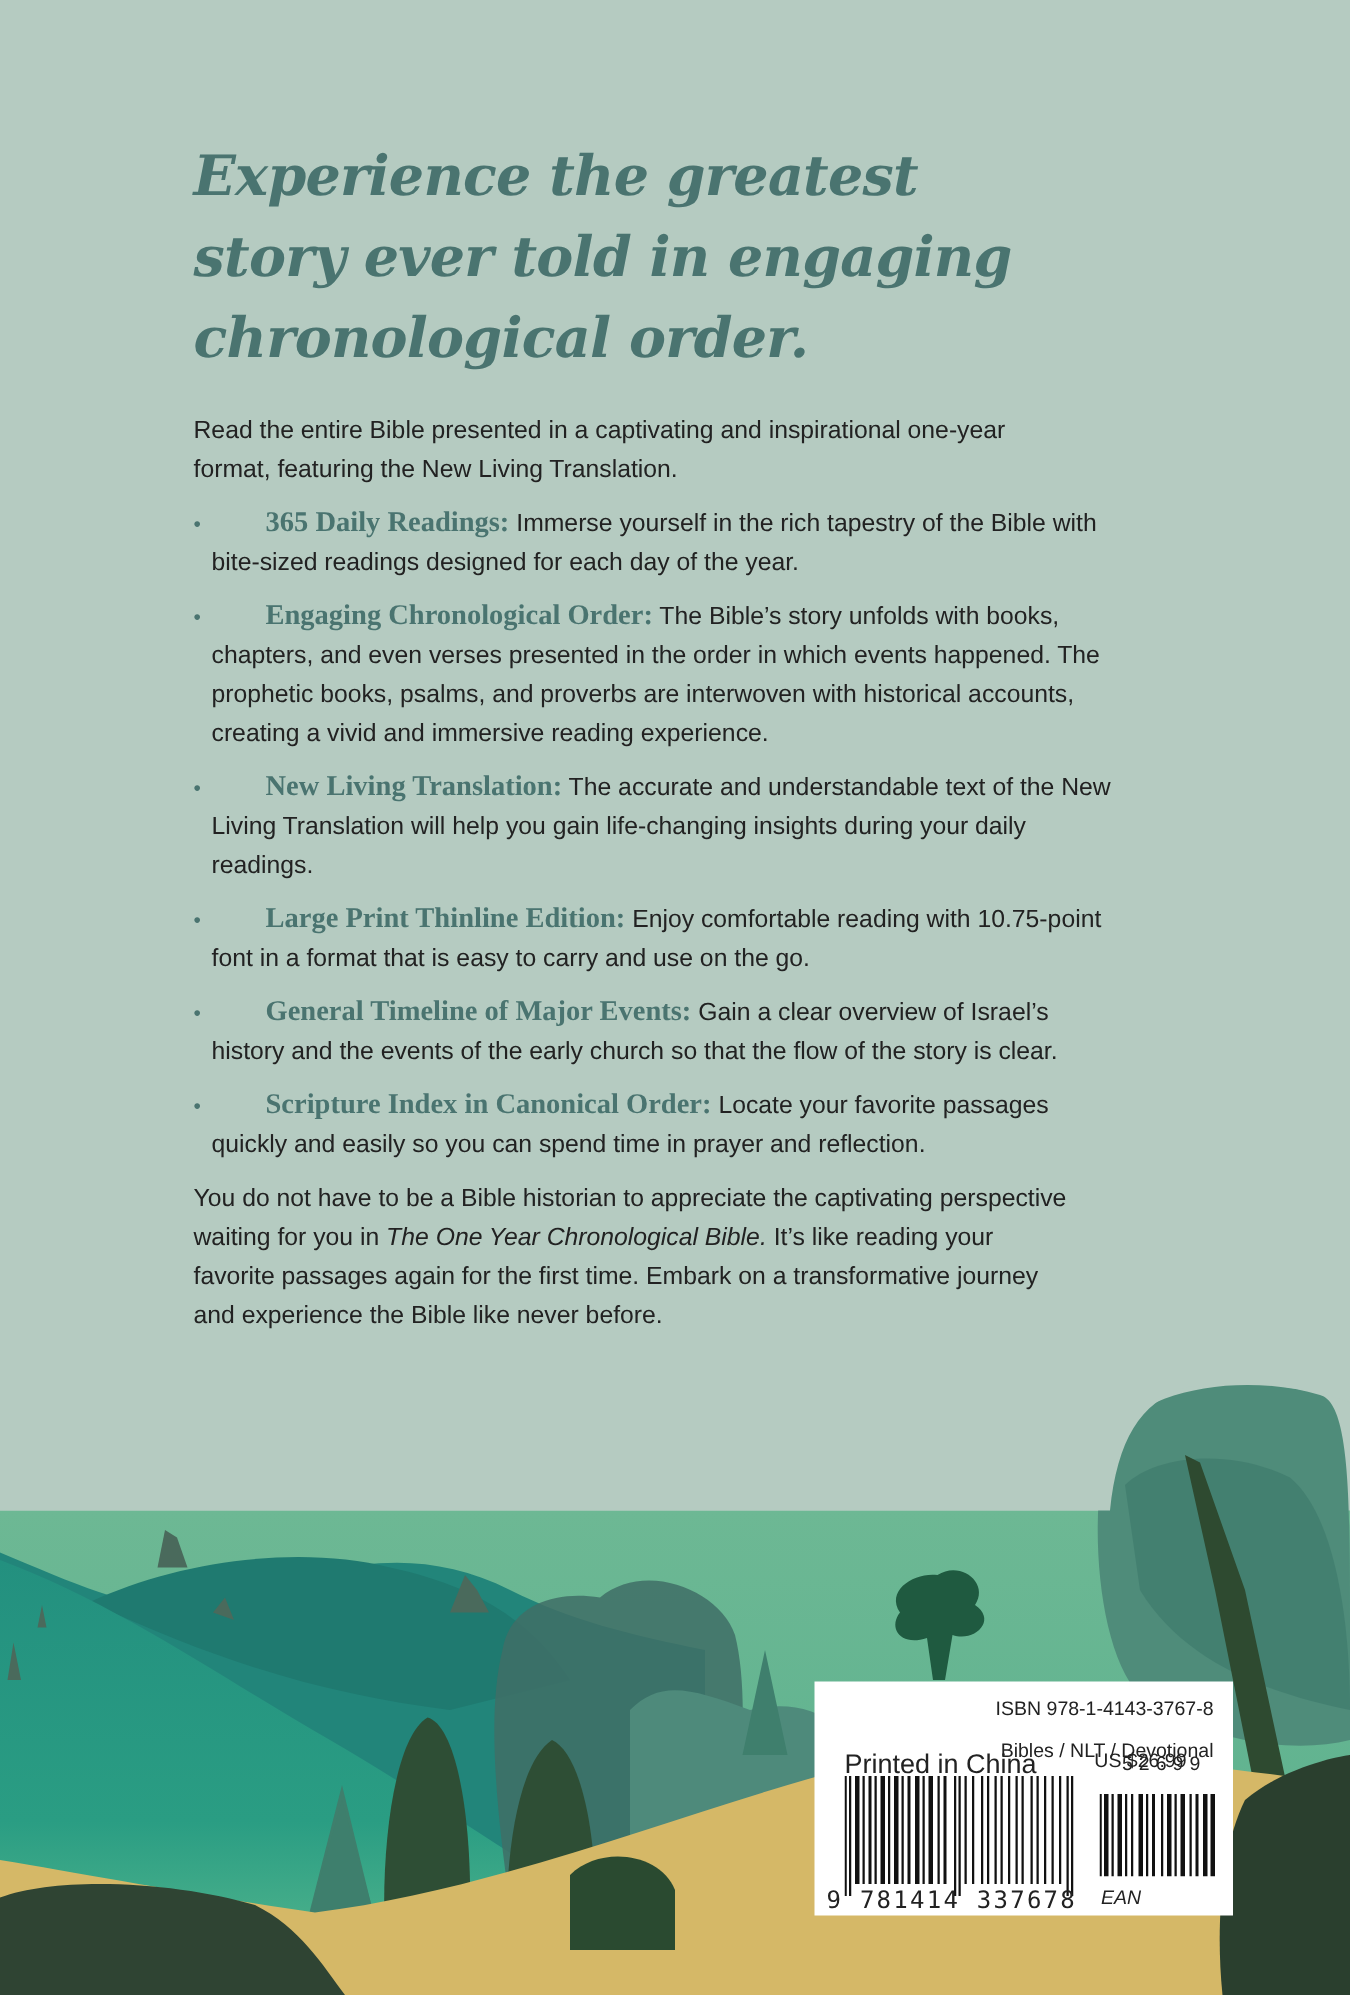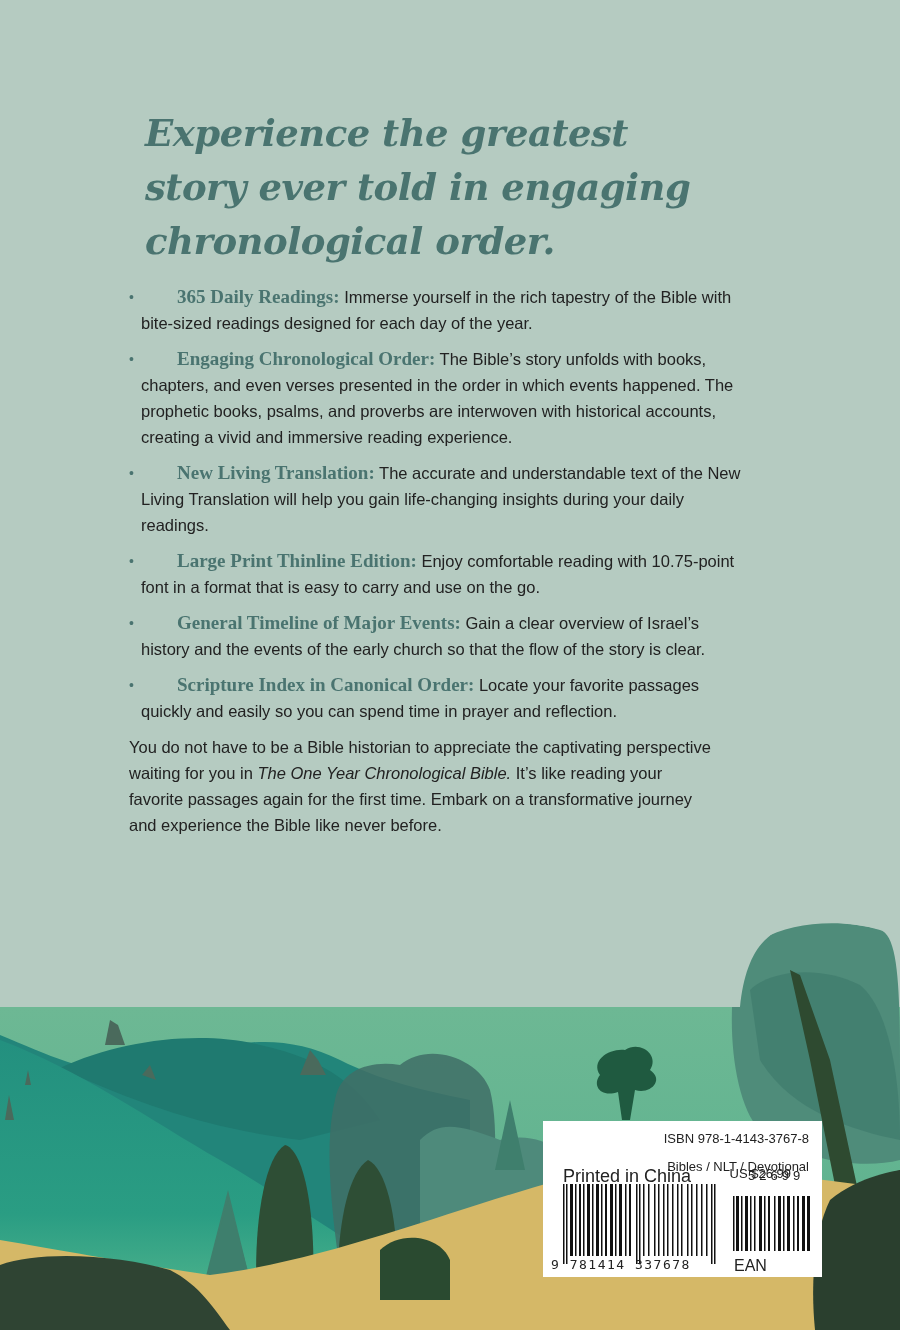--- a/index.html
+++ b/index.html
@@ -10,21 +10,21 @@
     }
     .cover { position: absolute; inset: 0; }
     .text-area {
       position: absolute; left: 129px; top: 90px; width: 700px;
     }
     .headline {
       font-family: "DejaVu Serif", "Liberation Serif", serif;
       font-style: italic; font-weight: bold;
       color: #4a7470;
       font-size: 37px; line-height: 54px;
-      margin: 16px; letter-spacing: -0.5px;
+      margin: 0; letter-spacing: -0.5px;
       width: 580px;
     }
     .subhead {
       font-family: "Liberation Serif", serif;
       color: #4a7470;
       font-size: 31px; line-height: 38px;
       margin: 12px 0 0 0;
       width: 620px;
     }
     .intro {
@@ -60,24 +60,24 @@
       position: absolute; right: 13px; font-size: 13px; color: #222; text-align: center;
     }
     .bc-isbn { top: 10px; }
     .bc-cat { top: 38px; }
     .bc-printed { position: absolute; left: 20px; top: 45px; font-size: 18px; color: #222; }
     .bc-price { position: absolute; right: 31px; top: 45px; font-size: 13px; color: #222; }
     .bc-code5 { position: absolute; left: 205px; top: 47px; font-size: 13px; color: #222; letter-spacing: 4px; text-align: center; }
     .bc-main { position: absolute; left: 20px; top: 63px; width: 155px; height: 80px; }
     .bc-supp { position: absolute; left: 190px; top: 75px; width: 77px; height: 55px; }
     .bc-digits {
-      position: absolute; left: 8px; top: 136px; font-size: 13px; color: #222;
+      position: absolute; left: 8px; top: 136px; font-size: 16px; color: #222;
       font-family: "DejaVu Sans Mono", monospace; letter-spacing: 1.5px;
     }
-    .bc-ean { position: absolute; left: 191px; top: 136px; font-size: 16px; color: #222; }
+    .bc-ean { position: absolute; left: 191px; top: 136px; font-size: 13px; color: #222; font-style: italic; }
   </style>
 </head>
 <body>
 
 <div class="cover">
 
   <svg class="landscape" viewBox="0 0 900 1330" preserveAspectRatio="none">
     <defs>
       <linearGradient id="sky" x1="0" y1="0" x2="0" y2="1">
         <stop offset="0" stop-color="#6db894"></stop>
@@ -124,20 +124,21 @@
 
     <path d="M0,1265 C40,1250 120,1255 170,1270 C200,1285 215,1310 230,1330 L0,1330 Z" fill="#2f4433"></path>
     <path d="M830,1200 C860,1175 900,1170 900,1170 L900,1330 L815,1330 C810,1280 815,1230 830,1200 Z" fill="#2a3f2e"></path>
     <path d="M380,1250 C400,1230 440,1235 450,1260 L450,1300 L380,1300 Z" fill="#2a4a30"></path>
 
     <path d="M0,0 L900,0 L900,935 C870,925 830,918 790,925 C760,935 745,960 740,1007 L0,1007 Z" fill="#b5cbc1"></path>
   </svg>
 
   <div class="text-area">
     <h1 class="headline">Experience the greatest story ever told in engaging chronological order.</h1>
+    <p class="intro">Read the entire Bible presented in a captivating and inspirational one-year format, featuring the New Living Translation.</p>
 
     <ul class="features">
       <li class="feature">
         <span class="bullet">•</span>
         <span class="label">365 Daily Readings:</span>
         <span>Immerse yourself in the rich tapestry of the Bible with bite-sized readings designed for each day of the year.</span>
       </li>
       <li class="feature">
         <span class="bullet">•</span>
         <span class="label">Engaging Chronological Order:</span>

